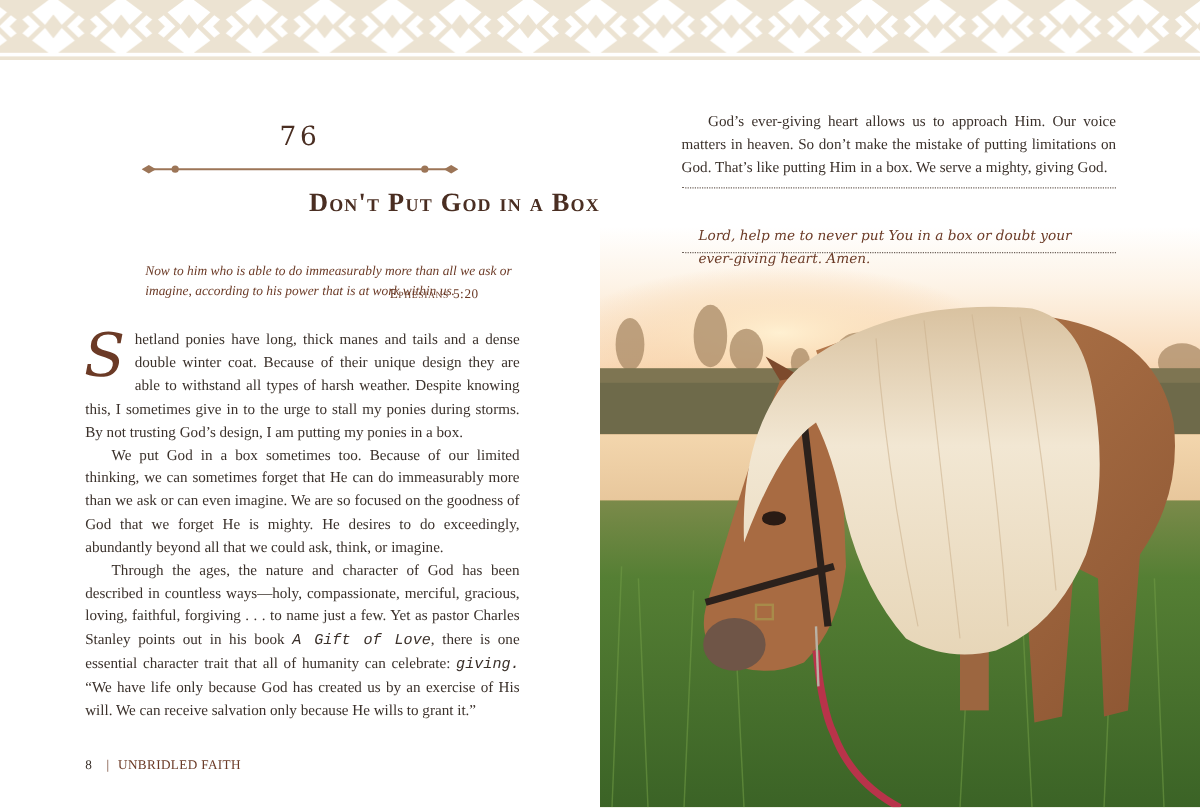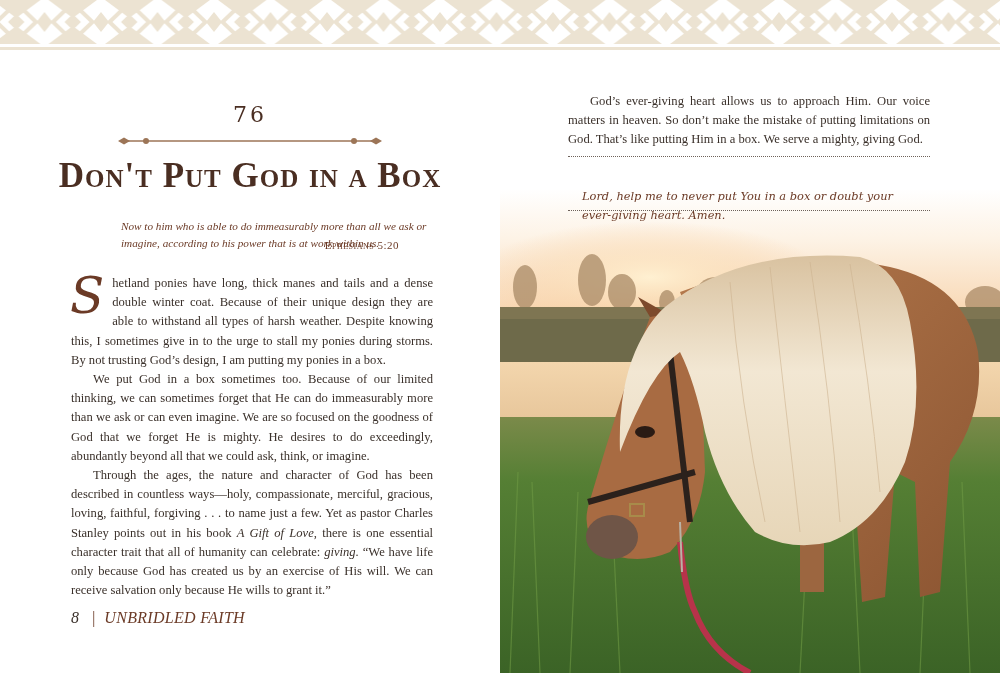--- a/index.html
+++ b/index.html
@@ -8,36 +8,36 @@
 
   
   .top-border { position: absolute; left: 0; top: 0; width: 1000px; height: 52px; overflow: hidden; background: #ffffff; }
   .top-border svg { display: block; }
 
   
   .left-page { position: absolute; left: 0; top: 52px; width: 456px; height: 621px; }
   .chapter-number { position: absolute; left: 0; width: 500px; top: 50px; text-align: center;
     font-size: 22px; letter-spacing: 3px; color: #4a2e22; font-family: "DejaVu Serif", serif; }
   .ornament-rule { position: absolute; left: 118px; top: 82px; width: 264px; height: 14px; }
-  .chapter-title { position: absolute; left: 0; width: 500px; top: 104px; text-align: center;
-    font-size: 35px; color: #4a2e22; font-variant: small-caps; letter-spacing: 1px; font-family: "Liberation Serif", serif; }
+  .chapter-title { position: absolute; left: 0; width: 500px; top: 104px; text-align: right;
+    font-size: 22px; color: #4a2e22; font-variant: small-caps; letter-spacing: 1px; font-family: "Liberation Serif", serif; }
   .epigraph { position: absolute; left: 121px; width: 318px; top: 154px; font-style: italic;
     font-size: 11.2px; line-height: 17px; color: #6b3a26; margin-top: 12px; }
   .epigraph-ref { position: absolute; right: 57px; top: 187px; font-size: 11px; color: #6b3a26;
     font-variant: small-caps; letter-spacing: 0.5px; }
 
   .body-text { position: absolute; left: 71px; width: 362px; top: 222px; font-size: 12.6px;
     line-height: 19.2px; text-align: justify; color: #3a302a; }
   .body-text p { text-indent: 22px; }
   .body-text p.first { text-indent: 0; }
   .drop-cap { float: left; font-size: 50px; line-height: 40px; height: 40px; margin: 2px 8px 0 -1px;
     color: #6b3a26; font-style: italic; font-family: "DejaVu Serif", serif; }
-  .body-text em { font-style: italic; }
-
-  .folio { position: absolute; left: 71px; top: 557px; font-size: 16px; color: #6b3a26; letter-spacing: 0.3px; font-style: italic; }
+  .body-text em { font-style: italic; font-family: Liberation Mono, monospace; }
+
+  .folio { position: absolute; left: 71px; top: 580px; font-size: 11px; color: #6b3a26; letter-spacing: 0.3px; }
   .folio .num { margin-right: 12px; color: #3a302a; }
   .folio .sep { margin-right: 4px; }
 
   
   .right-page { position: absolute; left: 500px; top: 52px; width: 500px; height: 621px; overflow: hidden; }
   .photo { position: absolute; left: 0; top: 0; width: 500px; height: 621px; }
   .photo svg { display: block; }
   .right-text { position: absolute; left: 68px; width: 362px; top: 40px; font-size: 12.6px;
     line-height: 19.2px; text-align: justify; color: #3a302a; }
   .right-text p { text-indent: 22px; }

